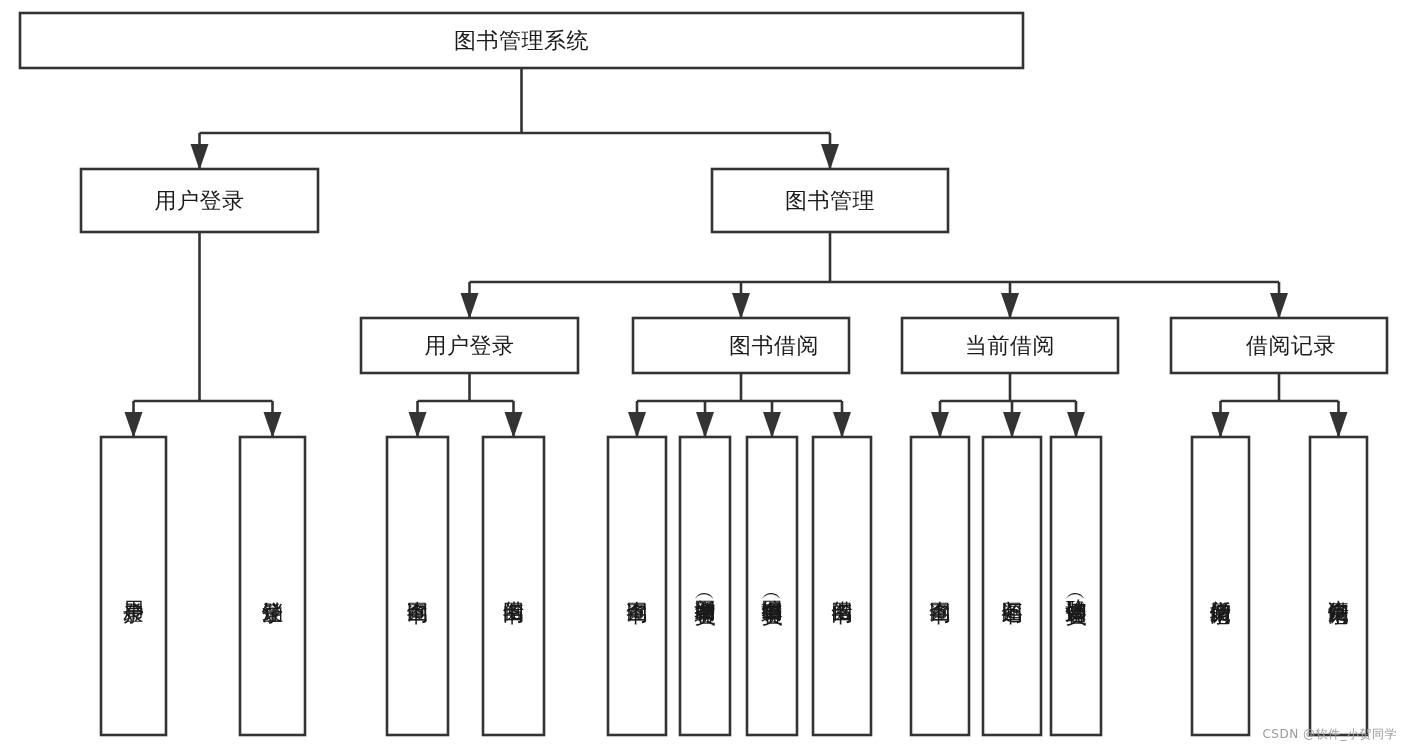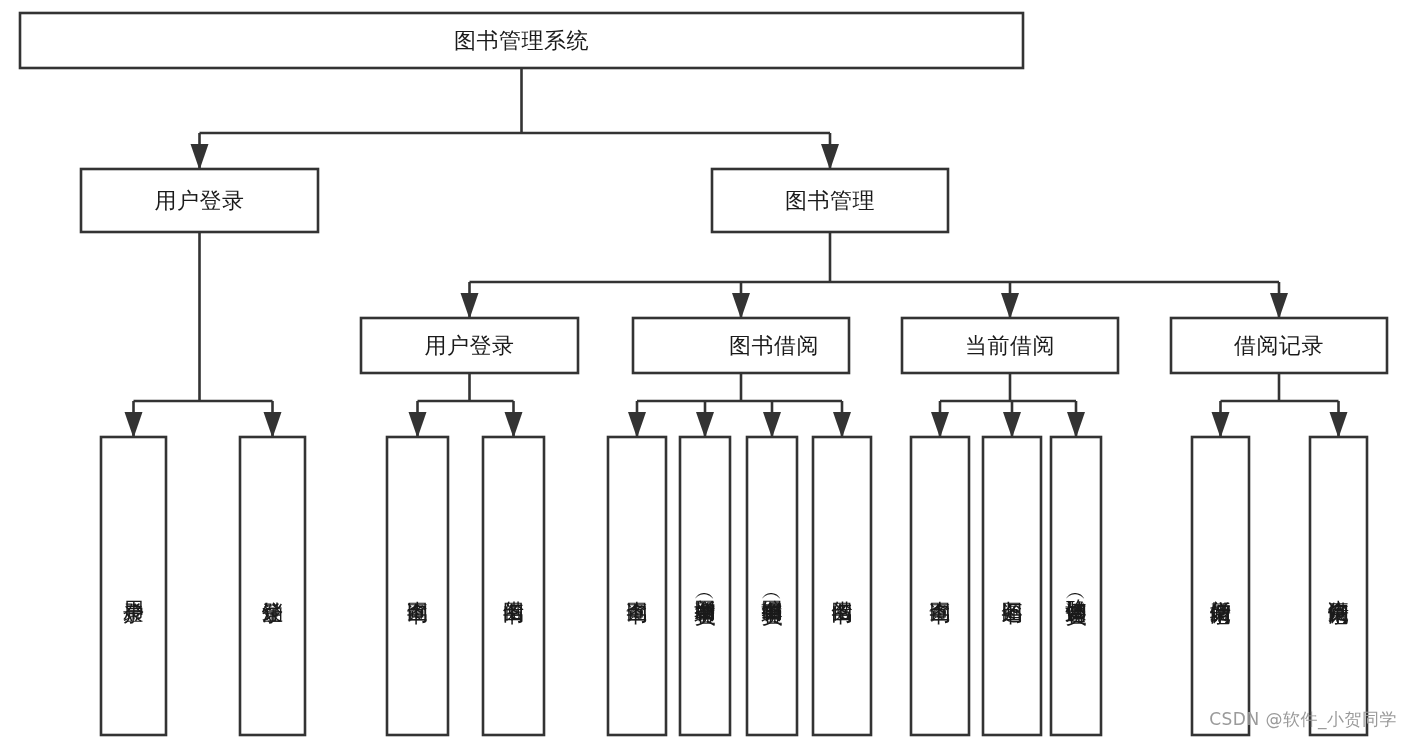--- a/index.html
+++ b/index.html
@@ -71,23 +71,23 @@
   .hlabel-text {
     font-family: "DejaVu Sans", "Liberation Sans", sans-serif;
     font-size: 22px;
     color: #1a1a1a;
     white-space: nowrap;
     letter-spacing: 0.5px;
   }
   #watermark {
     position: absolute;
     right: 8px;
-    bottom: 16px;
-    font-family: "DejaVu Sans", "Liberation Sans", sans-serif;
-    font-size: 17px;
+    bottom: 4px;
+    font-family: "DejaVu Sans", "Liberation Sans", sans-serif;
+    font-size: 12px;
     color: #9a9a9a;
     letter-spacing: 0.5px;
     white-space: nowrap;
     pointer-events: none;
   }
 </style>
 </head>
 <body>
 
 <div id="diagram-root">
@@ -181,21 +181,21 @@
       </div>
       <div class="hlabel-holder" style="left: 361px; top: 318px; width: 217px; height: 55px;">
         <div class="hlabel-text">用户登录</div>
       </div>
       <div class="hlabel-holder" style="left: 666px; top: 318px; width: 216px; height: 55px;">
         <div class="hlabel-text">图书借阅</div>
       </div>
       <div class="hlabel-holder" style="left: 902px; top: 318px; width: 216px; height: 55px;">
         <div class="hlabel-text">当前借阅</div>
       </div>
-      <div class="hlabel-holder" style="left: 1171px; top: 318px; width: 216px; height: 55px;">
+      <div class="hlabel-holder" style="left: 1171px; top: 318px; width: 216px; height: 55px; padding-left: 12px;">
         <div class="hlabel-text">借阅记录</div>
       </div>
       <div class="vlabel-holder" style="left: 101px; top: 437px; width: 65px; height: 298px; align-items: center;">
         <div class="vlabel-text">用户登录</div>
       </div>
       <div class="vlabel-holder" style="left: 240px; top: 437px; width: 65px; height: 298px; align-items: center;">
         <div class="vlabel-text">注销登录</div>
       </div>
       <div class="vlabel-holder" style="left: 387px; top: 437px; width: 61px; height: 298px; align-items: center;">
         <div class="vlabel-text">查询图书</div>

